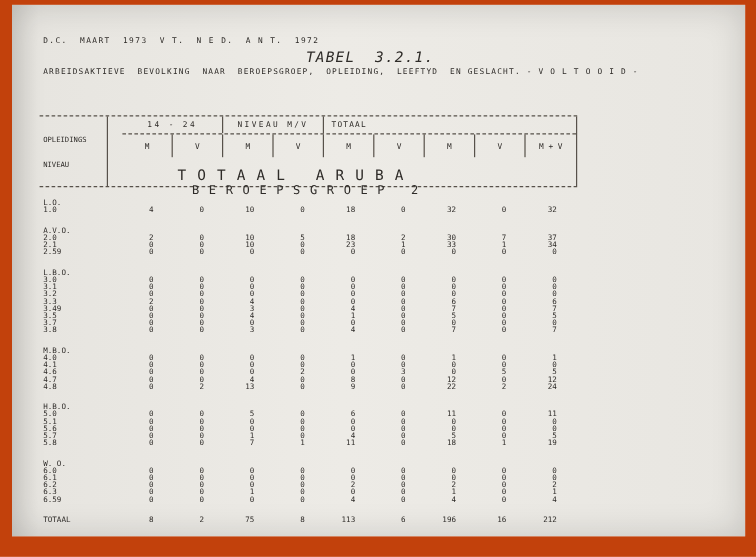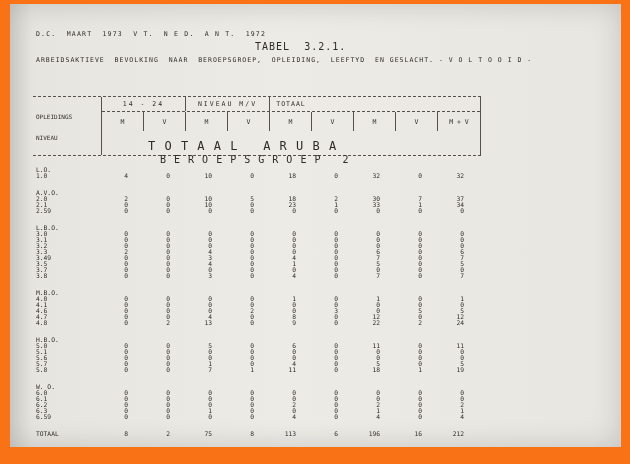--- a/index.html
+++ b/index.html
@@ -1,31 +1,31 @@
 <!DOCTYPE html>
 <html><head>
 <meta charset="utf-8">
 <style>
   html,body{margin:0;padding:0;}
   *{box-sizing:border-box;}
-  .scan{position:relative;width:630px;height:464px;background:#f97316;overflow:hidden;
+  .scan{position:relative;width:630px;height:464px;background:#c2410c;overflow:hidden;
         font-family:"DejaVu Sans Mono",monospace;}
   .page{position:absolute;left:10px;top:4px;width:611px;height:443px;
         background:linear-gradient(90deg,#d8d6d1 0px,#e7e5e0 22px,#edebe6 45%,#e8e6e1 100%);
         box-shadow:inset 0 0 28px rgba(0,0,0,0.16);}
   .t{position:absolute;white-space:pre;color:#2e2b28;}
   .line1{left:26px;top:26px;font-size:6.5px;letter-spacing:1.2px;}
-  .tabel{left:245px;top:37px;font-size:10px;letter-spacing:1px;}
+  .tabel{left:245px;top:37px;font-size:12px;letter-spacing:1px;font-style:italic;}
   .line2{left:26px;top:52px;font-size:6.5px;letter-spacing:1px;text-align:right;}
   .sect1{left:138px;top:135px;font-size:12px;letter-spacing:1px;}
   .sect2{left:150px;top:150px;font-size:10px;letter-spacing:1px;}
   .thead{position:absolute;left:23px;top:92px;width:448px;display:flex;
          border-top:1px dashed #57514a;border-bottom:1px dashed #57514a;color:#2e2b28;}
   .rowhead{width:69px;font-size:6px;line-height:7px;padding:2px 0 0 3px;white-space:pre;}
-  .hright{flex:1;border-left:1px solid #57514a;border-right:1px solid #57514a;}
+  .hright{flex:1;border-left:1px solid #57514a;border-right:1px solid #57514a;padding-left:12px;}
   .hgroups{display:flex;height:15px;border-bottom:1px dashed #57514a;}
   .hgcell{font-size:6.5px;letter-spacing:2px;text-align:center;padding-top:3px;
           border-right:1px solid #57514a;white-space:pre;overflow:hidden;}
   .hgcell:last-child{border-right:none;letter-spacing:1px;}
   .hsubs{display:flex;height:19px;}
   .hscell{width:42px;font-size:6.5px;text-align:center;padding-top:6px;
           border-right:1px solid #57514a;white-space:pre;}
   .hscell:last-child{border-right:none;}
   .tbody{position:absolute;left:23px;top:163px;width:448px;color:#2e2b28;}
   .group{margin-bottom:11px;}

